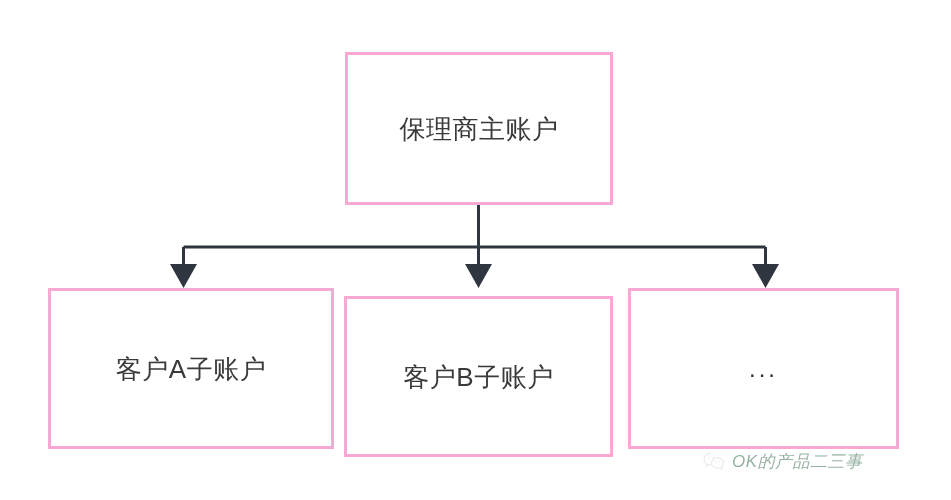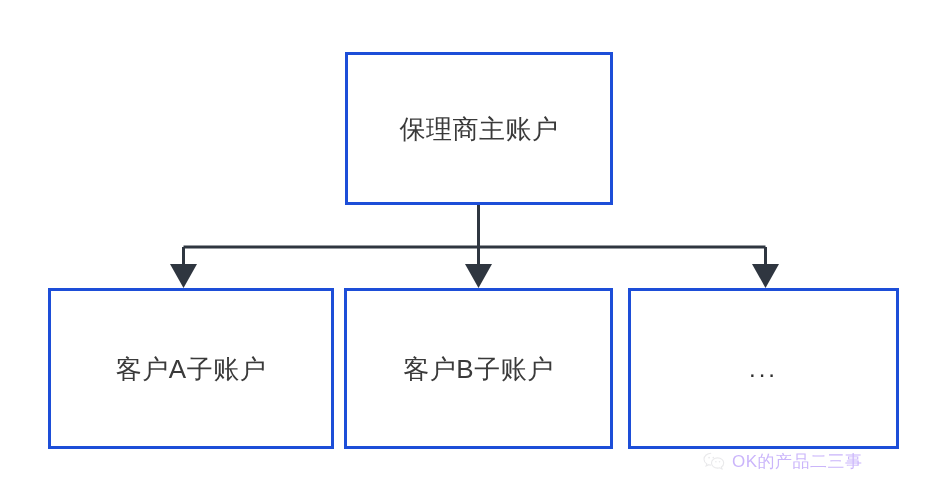--- a/index.html
+++ b/index.html
@@ -14,21 +14,21 @@
     position: relative;
     width: 951px;
     height: 500px;
     background: #ffffff;
     overflow: hidden;
   }
   .node-box {
     position: absolute;
     box-sizing: border-box;
     background: #ffffff;
-    border: 3px solid #1d4ed8;
+    border: 3px solid #f9a8d4;
     display: flex;
     align-items: center;
     justify-content: center;
   }
   .node-label {
     font-size: 26px;
     color: #3a3a3a;
     letter-spacing: 0.5px;
     line-height: 1;
     white-space: nowrap;
@@ -45,21 +45,21 @@
     height: 153px;
   }
   #child-node-0 {
     left: 48px;
     top: 288px;
     width: 286px;
     height: 161px;
   }
   #child-node-1 {
     left: 344px;
-    top: 288px;
+    top: 296px;
     width: 269px;
     height: 161px;
   }
   #child-node-2 {
     left: 628px;
     top: 288px;
     width: 271px;
     height: 161px;
   }
   #connector-layer {
@@ -74,23 +74,24 @@
     position: absolute;
     left: 703px;
     top: 450px;
     display: flex;
     align-items: center;
     gap: 7px;
     opacity: 0.45;
   }
   #watermark .wm-text {
     font-size: 17px;
-    color: #8b5cf6;
+    color: #14532d;
     white-space: nowrap;
     letter-spacing: 0.5px;
+    font-style: italic;
   }
   #watermark .wm-icon {
     display: block;
     line-height: 0;
   }
 </style>
 </head>
 <body>
 
 <div id="diagram-canvas">

